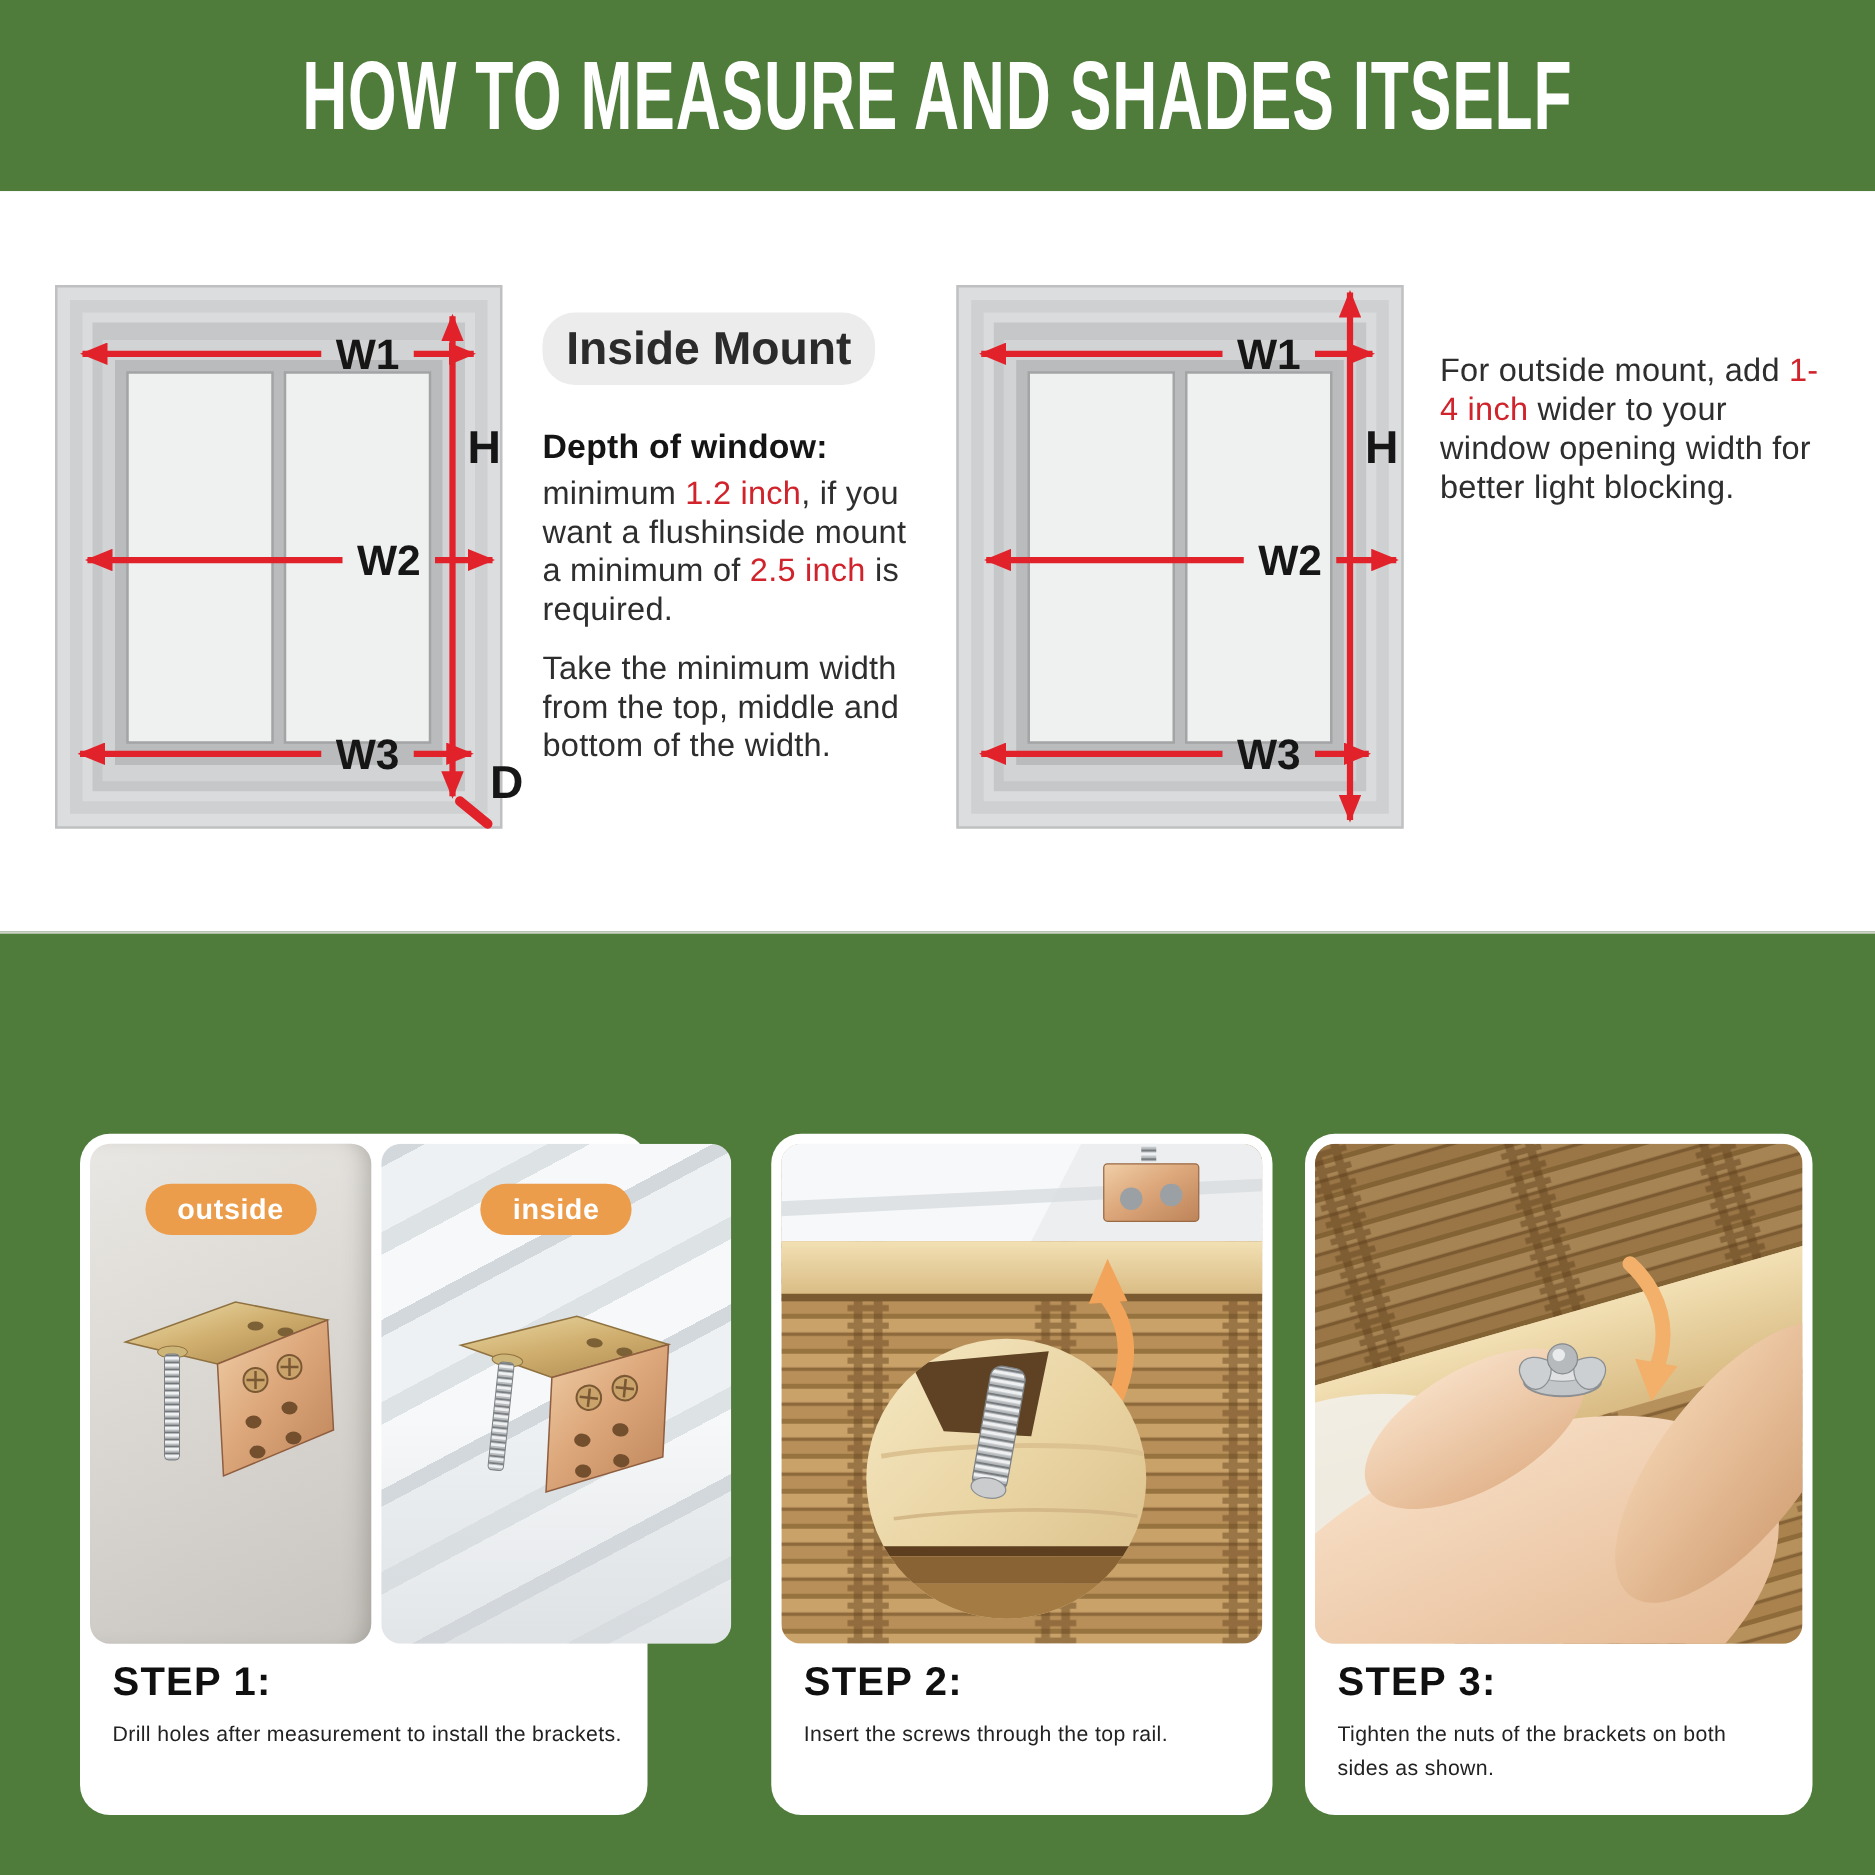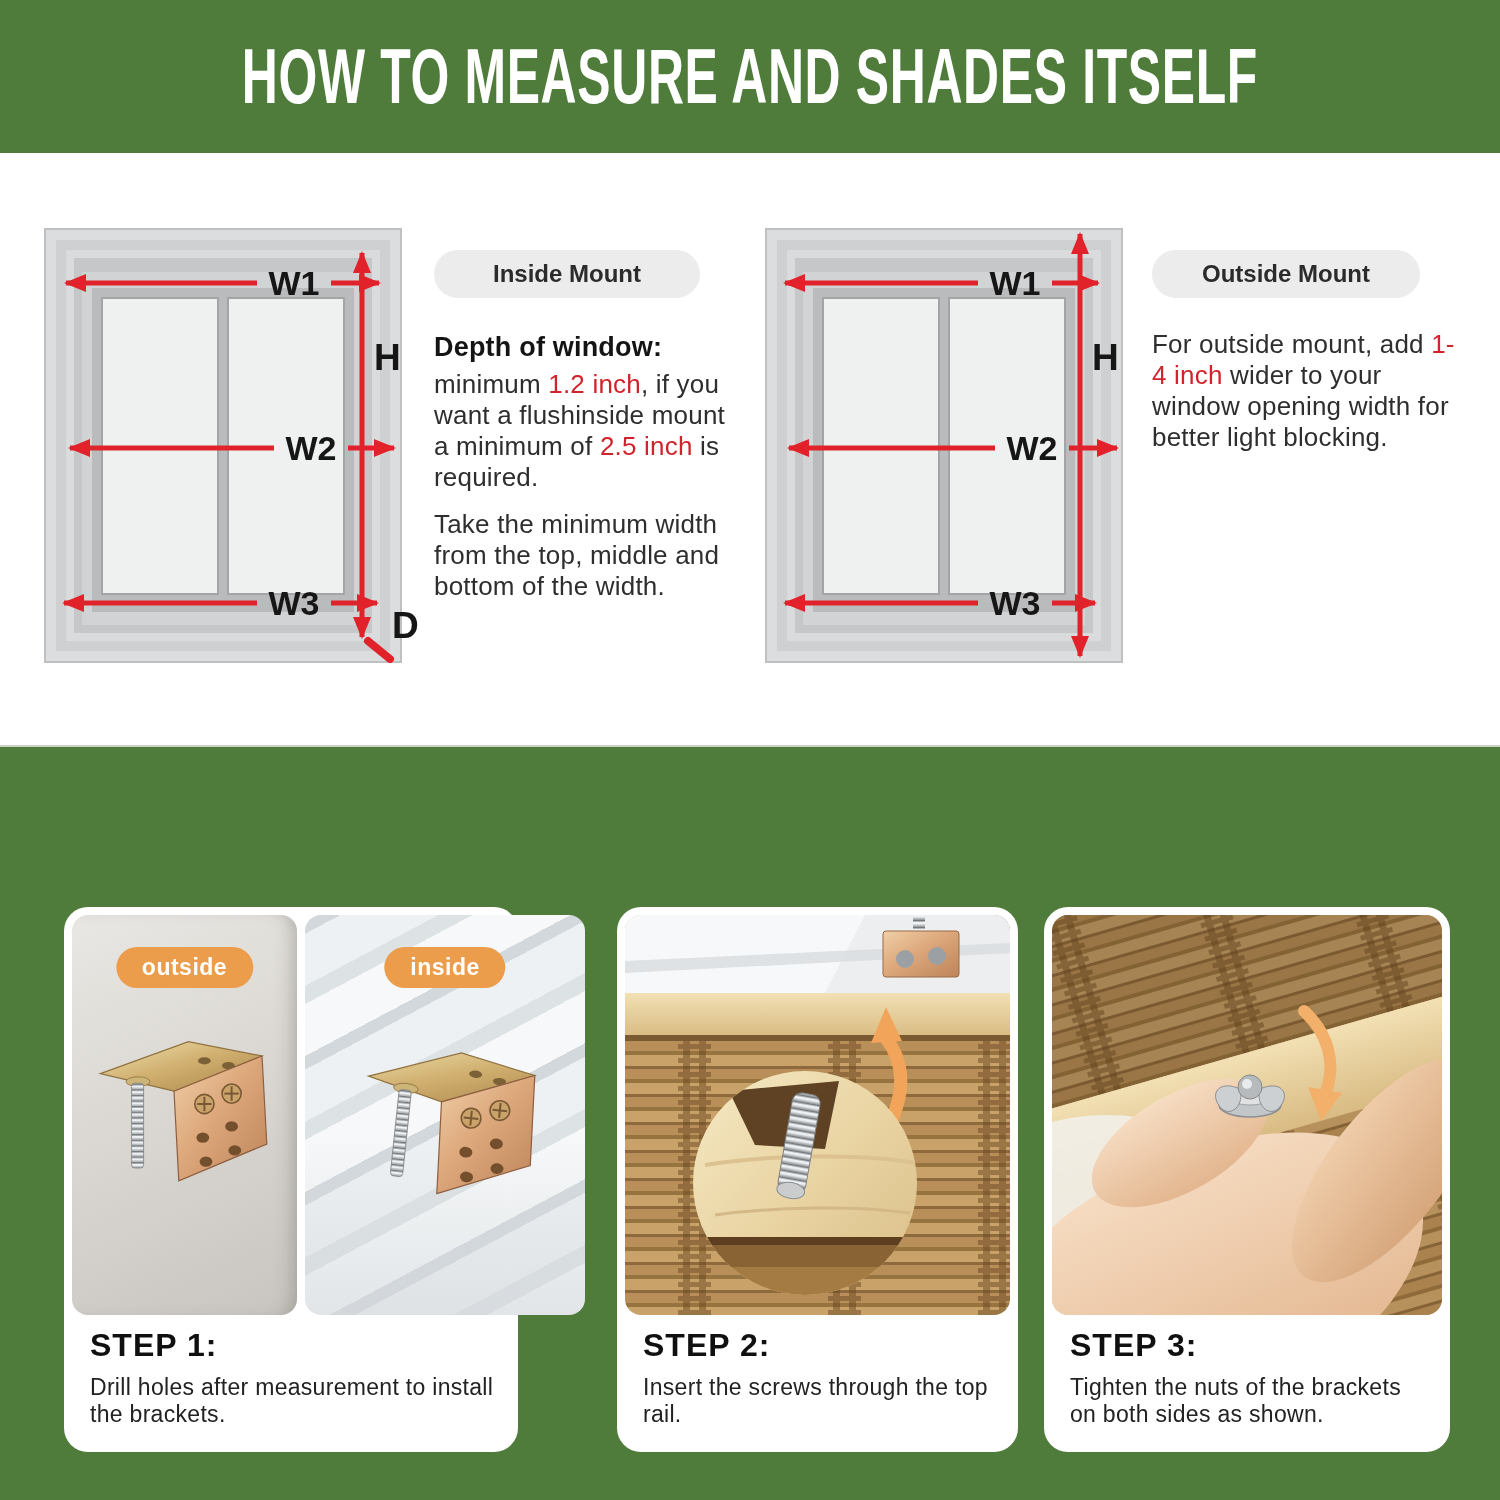--- a/index.html
+++ b/index.html
@@ -19,23 +19,23 @@
   
   .measure{position:absolute;left:0;top:153px;width:1500px;height:592px;background:#fff;}
   .win{position:absolute;top:75px;width:358px;height:435px;}
   .win.left{left:44px;} .win.right{left:765px;}
   .win svg{display:block;width:100%;height:100%;overflow:visible;}
   .win text{font-family:"Liberation Sans",sans-serif;font-weight:700;fill:#161616;}
 
   .mount-col{position:absolute;top:97px;}
   .mount-col.inside{left:434px;width:312px;}
   .mount-col.outside{left:1152px;width:306px;}
-  .pill{height:48px;background:var(--pill-gray,#ececec);border-radius:26px;
+  .pill{height:58px;background:var(--pill-gray,#ececec);border-radius:26px;
     display:flex;align-items:center;justify-content:center;
-    font-size:24px;font-weight:700;color:#2b2b2b;}
+    font-size:37px;font-weight:700;color:#2b2b2b;}
   .inside .pill{width:266px;} .outside .pill{width:268px;}
   .depth-heading{margin-top:34px;font-size:27px;font-weight:700;color:#141414;letter-spacing:.2px;}
   .body-text{margin-top:6px;font-size:26px;line-height:31px;color:#2e2e2e;letter-spacing:.2px;}
   .outside .body-text.first{margin-top:44px;}
   .outside .body-text.second{margin-top:31px;}
   .red{color:var(--text-red,#d0232b);}
 
   
   .install{position:absolute;left:0;top:745px;width:1500px;height:755px;
     background:var(--green,#4f7c3a);border-top:2px solid #cdd3c6;}
@@ -62,21 +62,21 @@
     padding:7px 26px;border-radius:22px;letter-spacing:.5px;}
 
   .bracket-wrap{position:absolute;}
   .photoL .bracket-wrap{left:22px;top:108px;width:176px;height:186px;}
   .photoR .bracket-wrap{left:52px;top:118px;width:180px;height:190px;transform:rotate(6deg);}
   .bracket-wrap svg{width:100%;height:100%;overflow:visible;}
 
   .caption{position:absolute;left:26px;right:16px;top:420px;}
   .p3 .caption{right:40px;}
   .caption h4{font-size:32px;font-weight:700;color:#101010;letter-spacing:1px;}
-  .caption p{margin-top:10px;font-size:23px;line-height:27px;color:#222;letter-spacing:.3px;}
+  .caption p{margin-top:10px;font-size:17px;line-height:27px;color:#222;letter-spacing:.3px;}
 
   .hidden-defs{position:absolute;width:0;height:0;overflow:hidden;}
 </style>
 </head>
 <body>
 
 <svg class="hidden-defs" aria-hidden="true">
   <defs>
     <marker id="ah" viewBox="0 0 22 18" markerWidth="22" markerHeight="18" refX="20" refY="9" orient="auto-start-reverse" markerUnits="userSpaceOnUse">
       <path d="M0,0 L22,9 L0,18 Z" fill="#e2222a"></path>
@@ -214,21 +214,20 @@
           <line x1="315" y1="6" x2="315" y2="428" marker-start="url(#ah)" marker-end="url(#ah)"></line>
         </g>
         <text x="250" y="67" font-size="34" text-anchor="middle">W1</text>
         <text x="267" y="232" font-size="34" text-anchor="middle">W2</text>
         <text x="250" y="387" font-size="34" text-anchor="middle">W3</text>
         <text x="327" y="142" font-size="37" text-anchor="start">H</text>
       </svg>
     </div>
 
     <div class="mount-col outside">
-      <div class="pill">Outside Mount</div>
       <p class="body-text second"><span>For outside mount, add </span><span class="red">1-4 inch</span><span> wider to your window opening width for better light blocking.</span></p>
     </div>
   </section>
 
   <section class="install">
 
     <div class="panels">
 
       <div class="panel p1">
         <div class="photo photoL">

